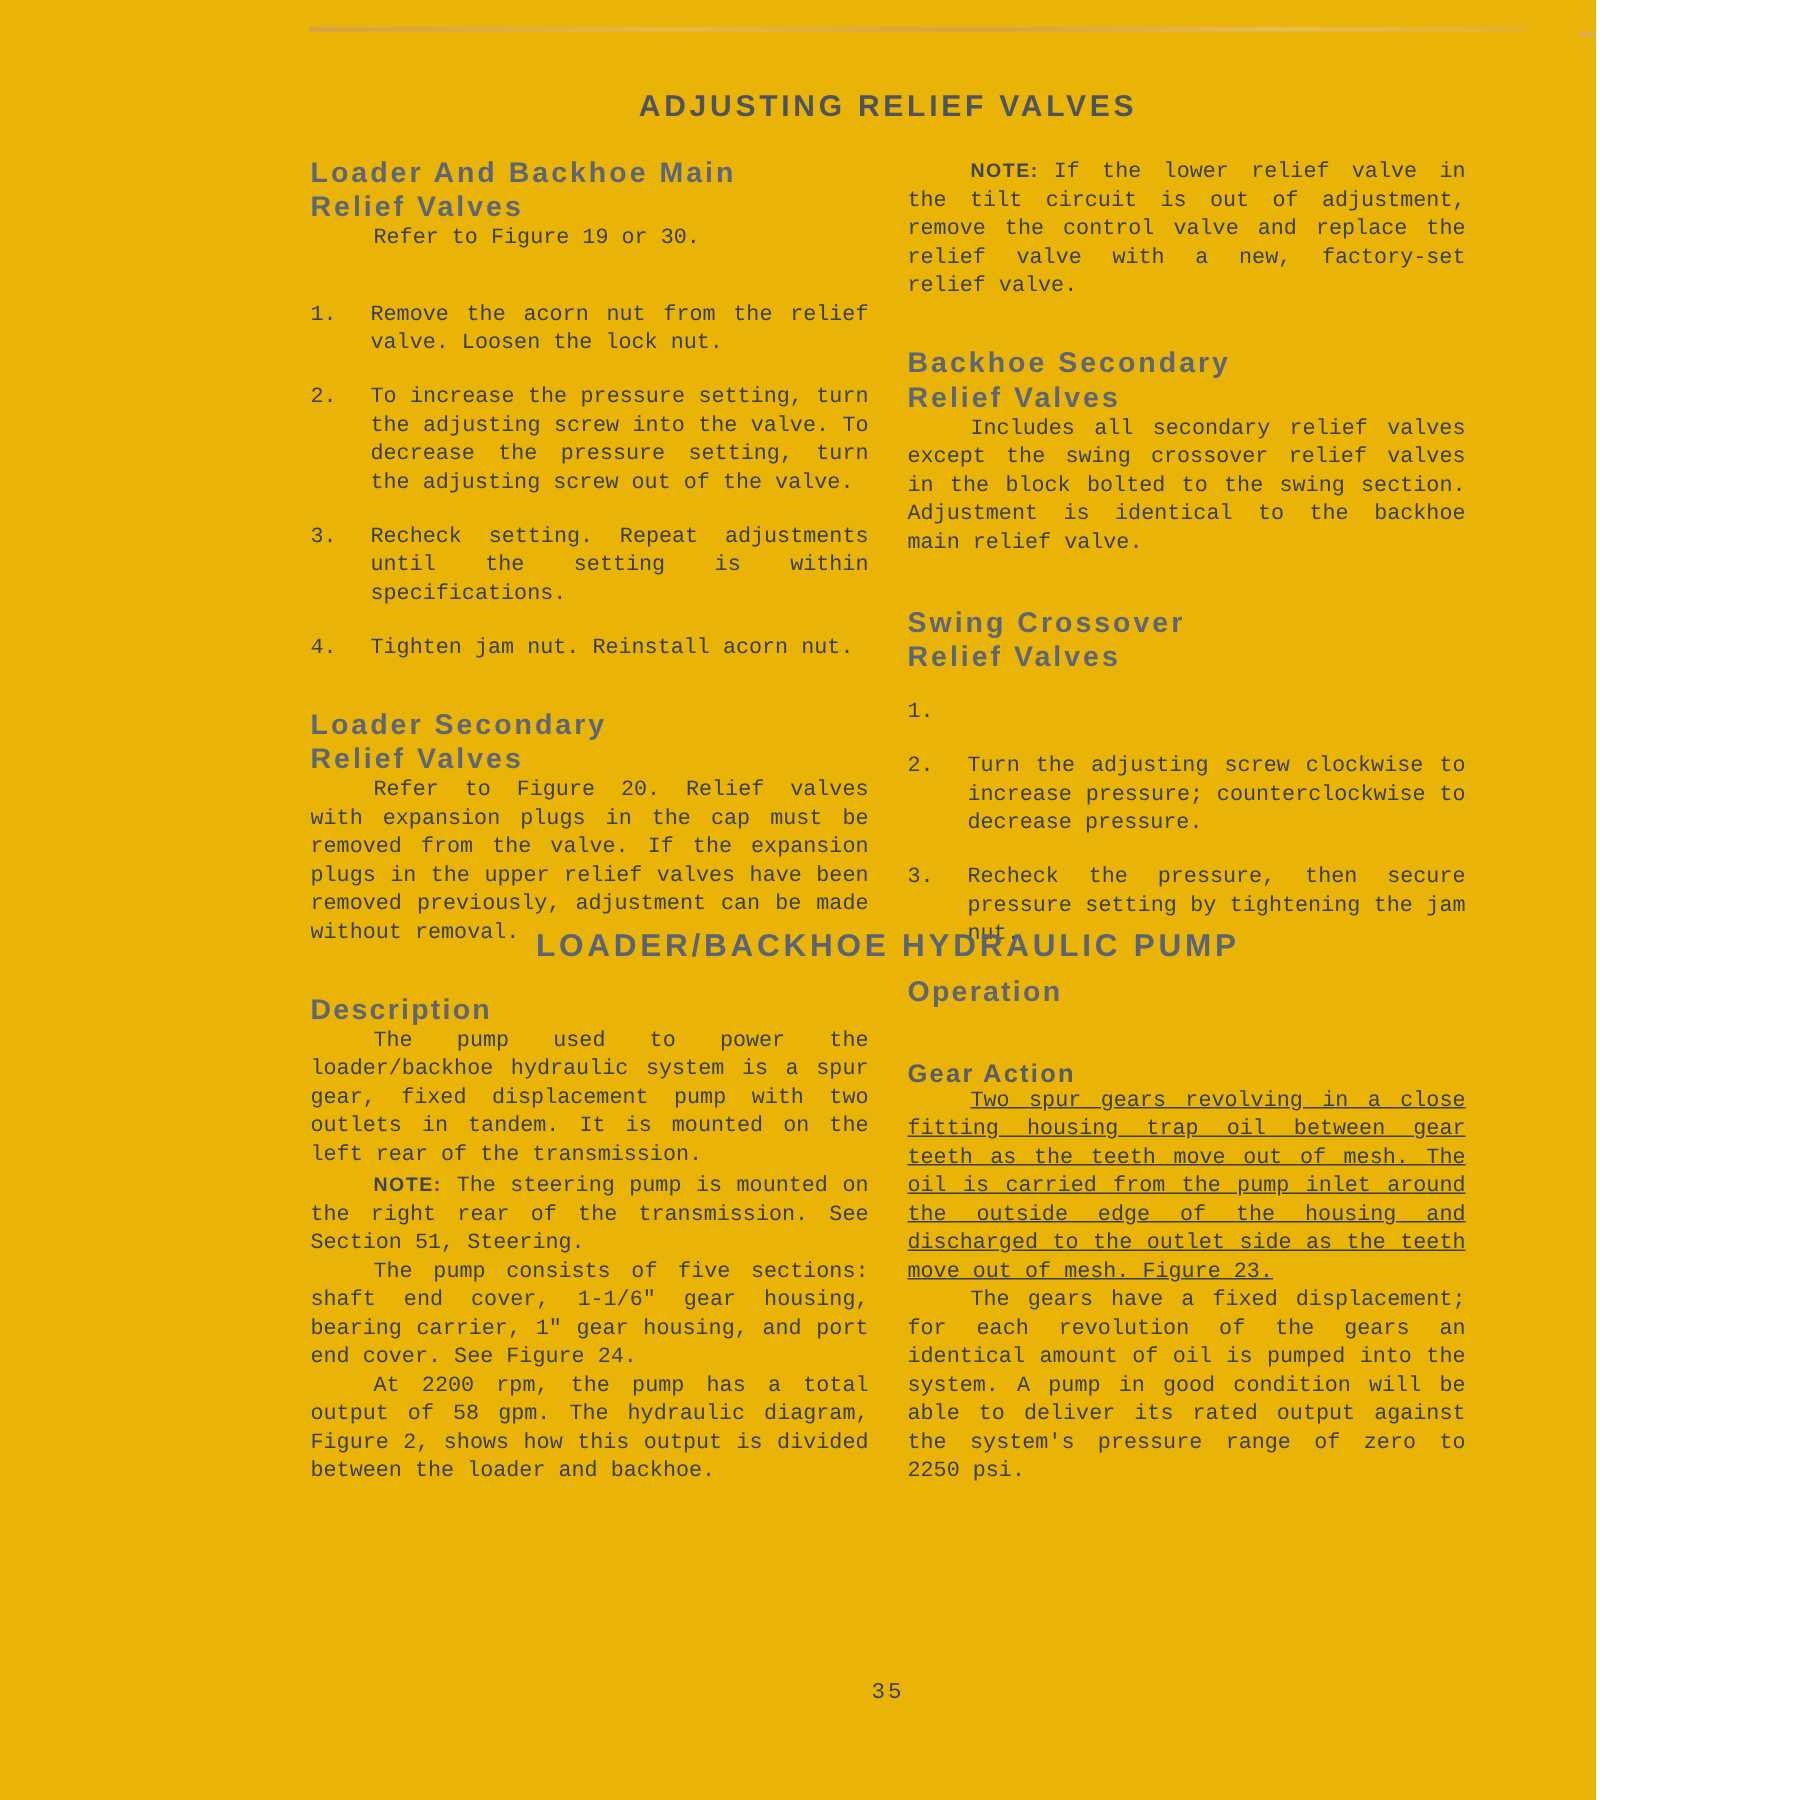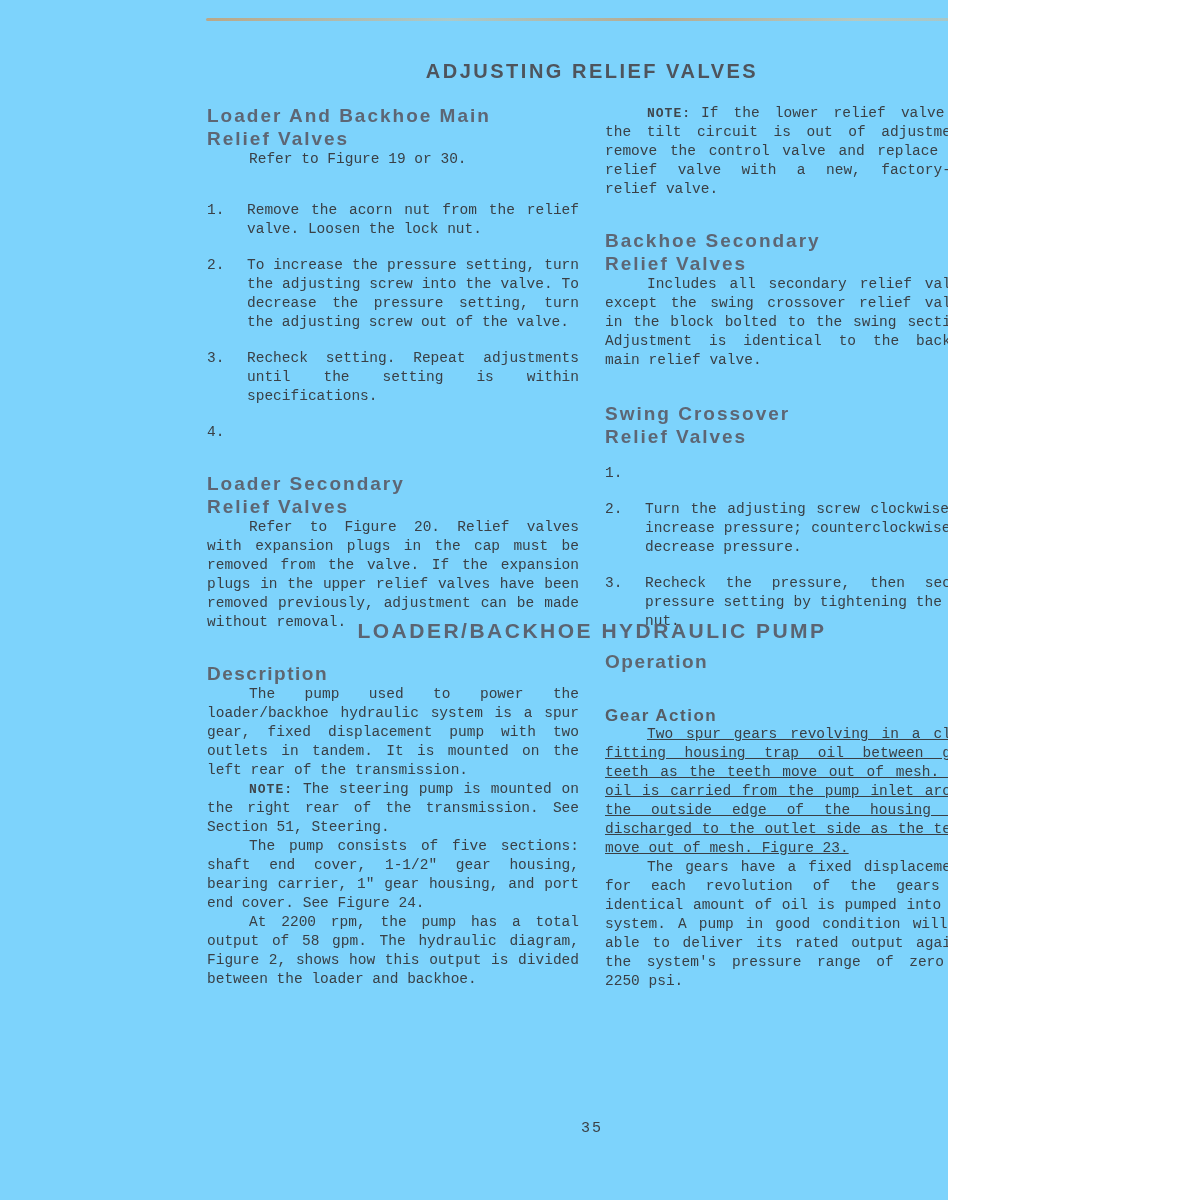--- a/index.html
+++ b/index.html
@@ -1,17 +1,17 @@
 <!DOCTYPE html>
 <html><head>
 <meta charset="utf-8">
 <style>
   html,body{margin:0;padding:0;background:#ffffff;}
   .page{
-    position:relative;width:948px;height:1200px;background:#7dd3fc;overflow:hidden;
+    position:relative;width:1064px;height:1200px;background:#eab308;overflow:hidden;
     font-family:"Liberation Mono","DejaVu Sans Mono",monospace;
   }
   .scan-line{
     position:absolute;top:18px;left:206px;width:812px;height:3px;border-radius:2px;
     background:linear-gradient(90deg,
       rgba(206,153,97,.75), rgba(228,190,140,.45) 30%,
       rgba(206,153,97,.70) 55%, rgba(228,192,144,.55) 80%,
       rgba(216,170,115,.35));
   }
   .scan-dash{
@@ -44,21 +44,21 @@
     font-family:"Liberation Sans",sans-serif;font-weight:bold;font-size:17px;
     letter-spacing:1.5px;color:#565d66;margin:33px 0 0 0;
   }
   p.body{margin:0;text-align:justify;}
   .indent{text-indent:42px;}
   .step{display:flex;margin-top:17px;}
   .step-first{margin-top:32px;}
   .step-num{width:40px;flex:none;}
   .step-text{flex:1;margin:0;text-align:justify;}
   .note-label{
-    font-family:Liberation Mono, monospace;font-weight:bold;font-size:13px;
+    font-family:Liberation Sans, sans-serif;font-weight:bold;font-size:13px;
     letter-spacing:1px;color:#3f454b;margin-right:10px;
   }
   .mt14{margin-top:30px;} .mt12{margin-top:12px;} .mt30{margin-top:30px;}
   .mt32{margin-top:32px;} .mt16{margin-top:16px;} .mt18{margin-top:18px;}
   .mt15{margin-top:15px;} .mt39{margin-top:39px;text-decoration:underline;} .mt36{margin-top:36px;}
   .page-num{
     position:absolute;top:1120px;left:207px;width:770px;margin:0;text-align:center;
     font-size:15px;letter-spacing:2px;color:#3a4046;
   }
 </style>
@@ -86,20 +86,21 @@
     <div class="step">
       <span class="step-num">2.</span>
       <p class="step-text">To increase the pressure setting, turn the adjusting screw into the valve. To decrease the pressure setting, turn the adjusting screw out of the valve.</p>
     </div>
     <div class="step">
       <span class="step-num">3.</span>
       <p class="step-text">Recheck setting. Repeat adjustments until the setting is within specifications.</p>
     </div>
     <div class="step">
       <span class="step-num">4.</span>
+      <p class="step-text">Tighten jam nut. Reinstall acorn nut.</p>
     </div>
 
     <h3 class="subhead mt14">
       <span>Loader Secondary</span><br>
       <span>Relief Valves</span>
     </h3>
     <p class="body indent mt12">Refer to Figure 20. Relief valves with expansion plugs in the cap must be removed from the valve. If the expansion plugs in the upper relief valves have been removed previously, adjustment can be made without removal.</p>
   </div>
 
   <div class="col col-rt">
@@ -127,21 +128,21 @@
       <p class="step-text">Recheck the pressure, then secure pressure setting by tightening the jam nut.</p>
     </div>
   </div>
 
   <h2 class="pump-title">LOADER/BACKHOE HYDRAULIC PUMP</h2>
 
   <div class="col col-lb">
     <h3 class="subhead subhead-one">Description</h3>
     <p class="body indent mt18">The pump used to power the loader/backhoe hydraulic system is a spur gear, fixed displacement pump with two outlets in tandem. It is mounted on the left rear of the transmission.</p>
     <p class="body indent mt18"><span class="note-label">NOTE:</span><span>The steering pump is mounted on the right rear of the transmission. See Section 51, Steering.</span></p>
-    <p class="body indent mt15">The pump consists of five sections: shaft end cover, 1-1/2" gear housing, bearing carrier, 1" gear housing, and port end cover. See Figure 24.</p>
+    <p class="body indent mt15">The pump consists of five sections: shaft end cover, 1-1/6" gear housing, bearing carrier, 1" gear housing, and port end cover. See Figure 24.</p>
     <p class="body indent mt16">At 2200 rpm, the pump has a total output of 58 gpm. The hydraulic diagram, Figure 2, shows how this output is divided between the loader and backhoe.</p>
   </div>
 
   <div class="col col-rb">
     <h3 class="subhead subhead-one">Operation</h3>
     <h4 class="gear-head">Gear Action</h4>
     <p class="body indent mt39">Two spur gears revolving in a close fitting housing trap oil between gear teeth as the teeth move out of mesh. The oil is carried from the pump inlet around the outside edge of the housing and discharged to the outlet side as the teeth move out of mesh. Figure 23.</p>
     <p class="body indent mt36">The gears have a fixed displacement; for each revolution of the gears an identical amount of oil is pumped into the system. A pump in good condition will be able to deliver its rated output against the system's pressure range of zero to 2250 psi.</p>
   </div>
 

